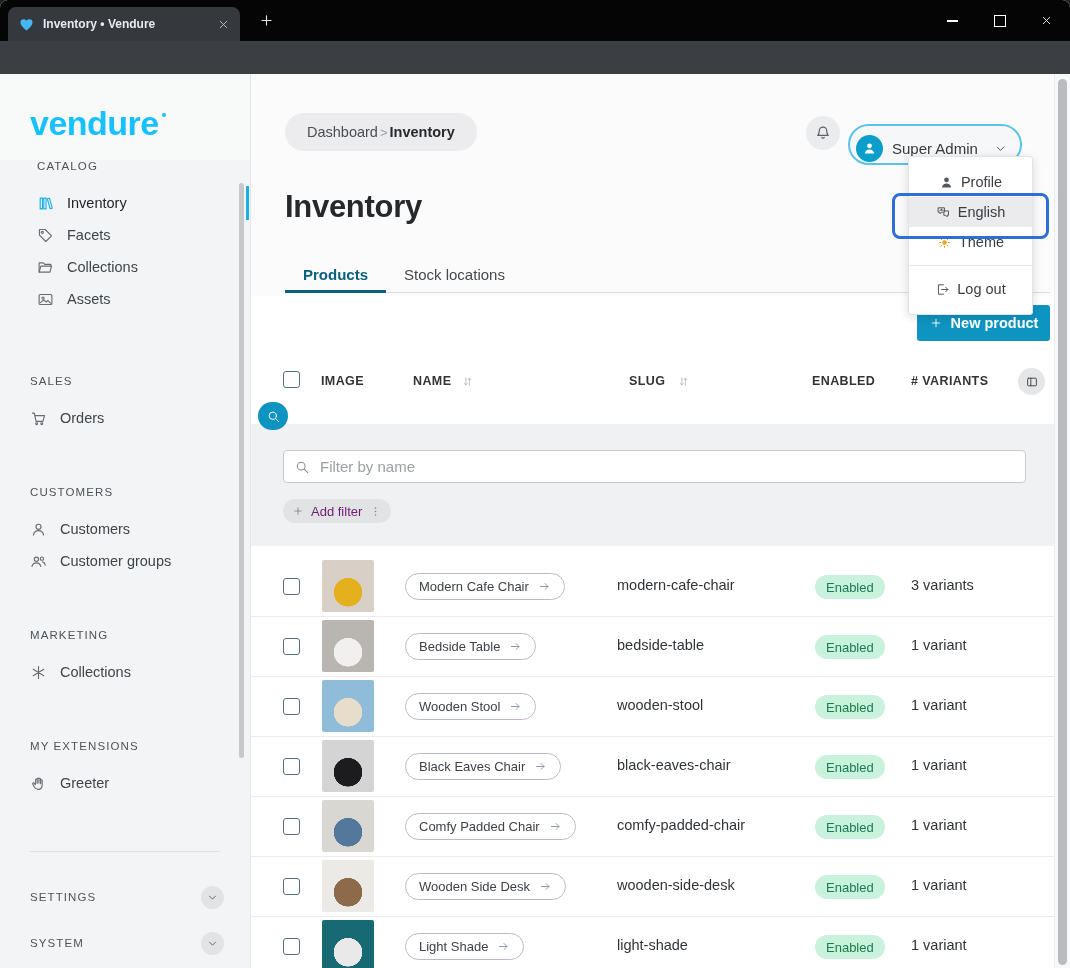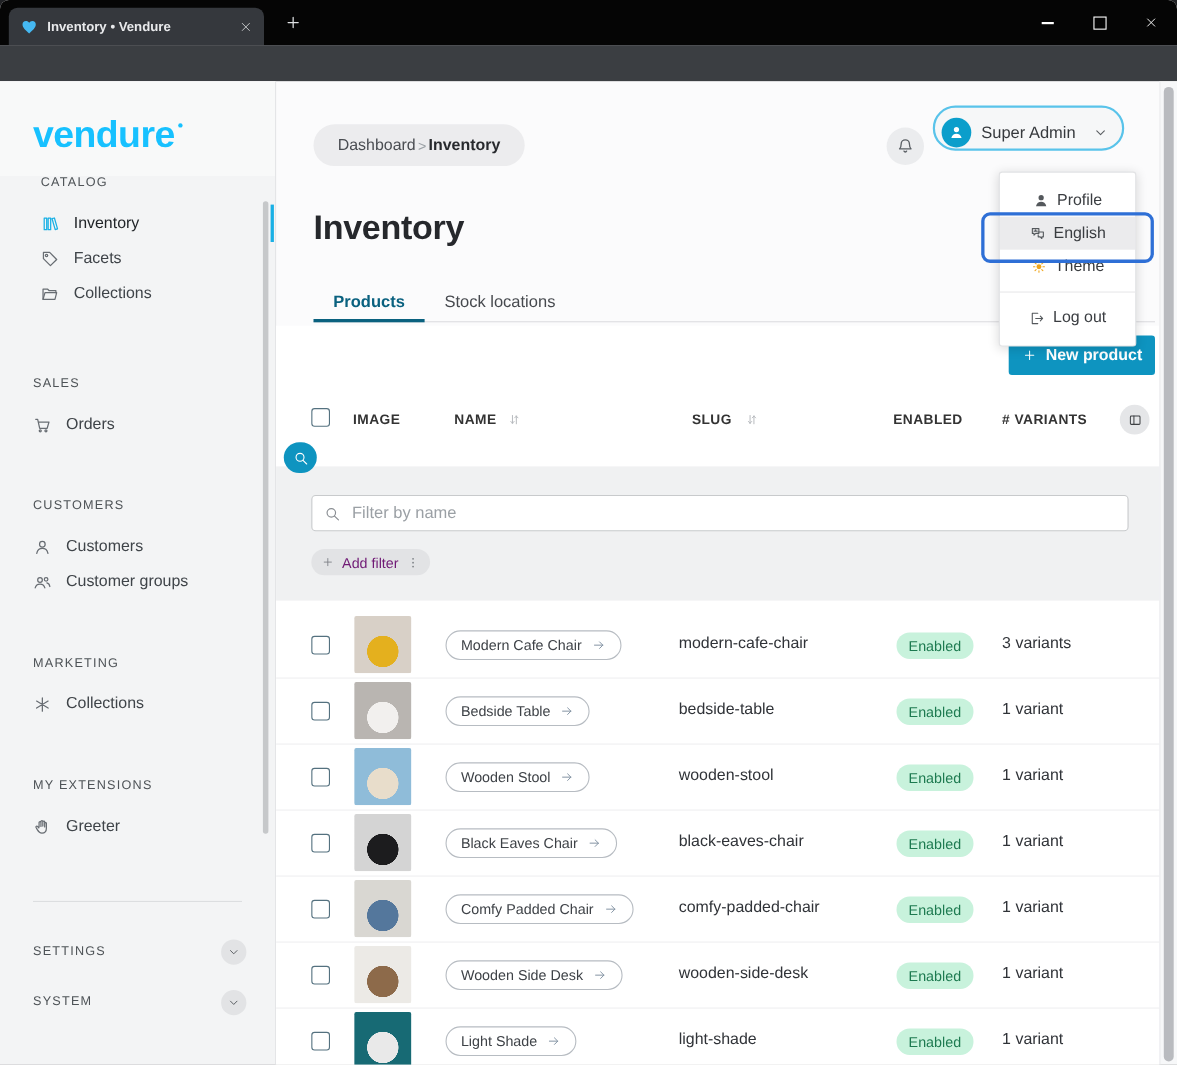--- a/index.html
+++ b/index.html
@@ -64,21 +64,21 @@
   
   .content{position:absolute;left:251px;top:0;right:0;bottom:0;}
   .breadcrumb{position:absolute;left:34px;top:39px;height:38px;border-radius:19px;background:#ececee;
               display:flex;align-items:center;padding:0 22px;gap:2px;font-size:14.5px;}
   .bc-link{color:#4a4d52;}
   .bc-sep{color:#9aa0a5;font-size:13px;}
   .bc-cur{color:#27292d;font-weight:700;}
   .bell{position:absolute;left:555px;top:42px;width:34px;height:34px;border-radius:50%;background:#ebecee;
         border:none;display:flex;align-items:center;justify-content:center;color:#5a5f64;padding:0;}
   .bell [data-icon]{width:18px;height:18px;}
-  .userpill{position:absolute;left:597px;top:22px;width:174px;height:41px;box-sizing:border-box;border:2px solid #59c3ea;
+  .userpill{position:absolute;left:597px;top:50px;width:174px;height:41px;box-sizing:border-box;border:2px solid #59c3ea;
             border-radius:21px;background:#f6f7f8;display:flex;align-items:center;padding:8px 12px 0 6px;gap:9px;}
   .uavatar{width:27px;height:27px;border-radius:50%;background:#0b9ecb;display:flex;align-items:center;justify-content:center;color:#fff;flex:none;}
   .uavatar [data-icon]{width:15px;height:15px;}
   .uname{font-size:15px;color:#36393d;flex:1;}
   .uchev{width:15px;height:15px;color:#5a5e62;flex:none;}
 
   .menu{position:absolute;left:657px;top:82px;width:123px;background:#fff;border:1px solid #e2e3e5;border-radius:3px;
         box-shadow:0 2px 10px rgba(0,0,0,.14);padding:10px 0;z-index:40;}
   .mi{height:30px;display:flex;align-items:center;justify-content:center;gap:7px;font-size:14.5px;color:#3a3d41;}
   .mi .ic{width:15px;height:15px;color:#54585c;flex:none;}
@@ -259,20 +259,30 @@
             </div>
             <div class="item">
               <span class="ic" data-icon="folder">
                 <svg viewBox="0 0 24 24" fill="none" stroke="currentColor" stroke-width="1.6" stroke-linecap="round" stroke-linejoin="round">
                   <path d="M3 18.5V5.5h6l2 2h8.5v2.5"></path>
                   <path d="M5.5 10h15l-2.2 8.5H3z"></path>
                 </svg>
               </span>
               <span>Collections</span>
             </div>
+            <div class="item">
+              <span class="ic" data-icon="image">
+                <svg viewBox="0 0 24 24" fill="none" stroke="currentColor" stroke-width="1.6" stroke-linecap="round" stroke-linejoin="round">
+                  <rect x="3" y="5" width="18" height="14" rx="1.5"></rect>
+                  <circle cx="8.5" cy="10" r="1.6"></circle>
+                  <path d="M5 16.5l4.5-4 3.5 3 2.5-2 3.5 3.5"></path>
+                </svg>
+              </span>
+              <span>Assets</span>
+            </div>
           </div>
           <div class="sec">
             <div class="sec-label">SALES</div>
             <div class="item">
               <span class="ic" data-icon="cart">
                 <svg viewBox="0 0 24 24" fill="none" stroke="currentColor" stroke-width="1.6" stroke-linecap="round" stroke-linejoin="round">
                   <path d="M3.5 4.5H6l2.6 11.5h9.6L20.5 8H7"></path>
                   <circle cx="9.3" cy="19.3" r="1.3"></circle>
                   <circle cx="16.6" cy="19.3" r="1.3"></circle>
                 </svg>

